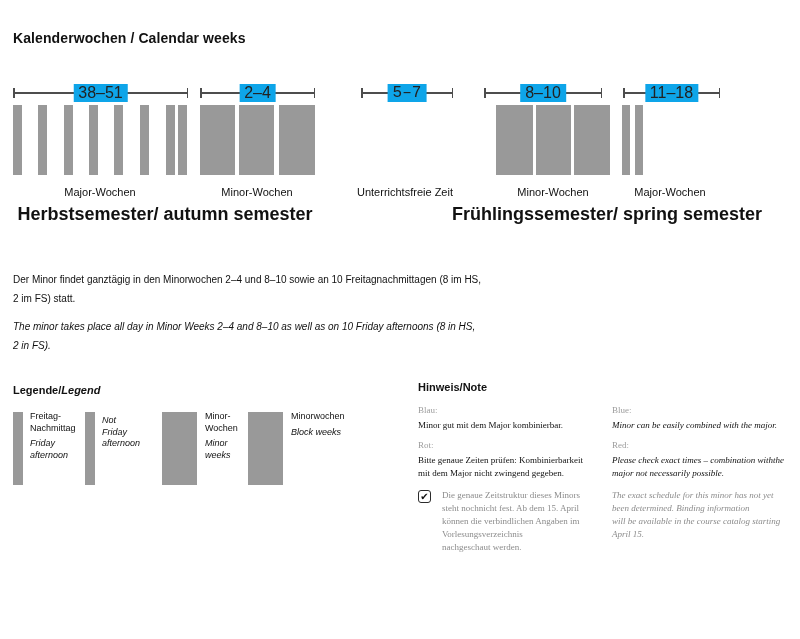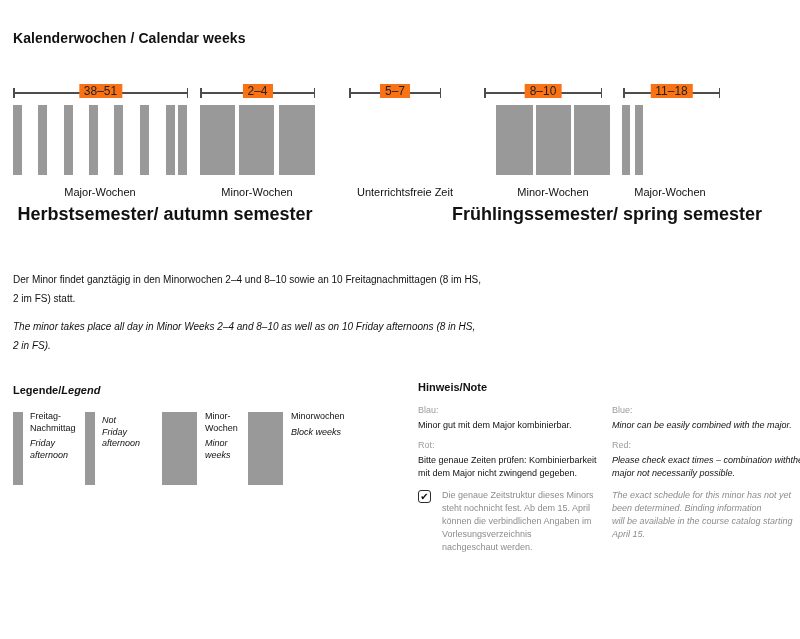--- a/index.html
+++ b/index.html
@@ -17,21 +17,21 @@
   #page-title{position:absolute;left:13px;top:30px;font-size:14px;font-weight:bold;letter-spacing:.1px;}
 
   
   #timeline{position:absolute;left:0;top:0;width:800px;height:240px;}
   .bracket{position:absolute;top:88px;height:10px;}
   .bracket .ln{position:absolute;left:0;right:0;top:4px;height:1.5px;background:var(--line);}
   .bracket .tick{position:absolute;top:0;width:1.5px;height:10px;background:var(--line);}
   .bracket .tick.l{left:0;}
   .bracket .tick.r{right:0;}
   .bracket .blabel{position:absolute;left:50%;top:-4px;transform:translateX(-50%);
-    background:#f97316;padding:0 5px;font-size:12px;color:#222;white-space:nowrap;}
+    background:#0ea5e9;padding:0 5px;font-size:16px;color:#222;white-space:nowrap;}
   .wbar{position:absolute;top:105px;height:70px;background:var(--bar);}
   .zlabel{position:absolute;top:186px;width:180px;text-align:center;font-size:11px;color:var(--text);white-space:nowrap;}
   .slabel{position:absolute;top:204px;width:320px;text-align:center;font-size:18px;font-weight:bold;white-space:nowrap;}
 
   
   .para{position:absolute;left:13px;width:780px;font-size:10px;line-height:19px;white-space:pre-line;}
   #para-de{top:270px;}
   #para-en{top:317px;font-style:italic;}
 
   
@@ -39,21 +39,21 @@
   #legend-title .it{font-style:italic;}
   #legend-items{position:absolute;left:0;top:0;width:420px;height:639px;}
   .lbar{position:absolute;top:412px;height:73px;background:var(--bar);}
   .ltext{position:absolute;top:411px;width:62px;font-size:9px;line-height:11.5px;}
   .ltext .lde{white-space:pre-line;color:var(--text);}
   .ltext .len{white-space:pre-line;font-style:italic;margin-top:4px;color:var(--text);}
 
   
   #note-title{position:absolute;left:418px;top:381px;font-size:11px;font-weight:bold;}
   #note-title .it{}
-  .note-col{position:absolute;top:404px;width:195px;font-size:9px;line-height:13px;}
+  .note-col{position:absolute;top:404px;width:195px;font-size:9px;line-height:13px;font-family:Liberation Serif, serif;}
   #note-de{left:418px;}
   #note-en{left:612px;}
   .clabel{color:var(--muted-label);}
   .ntext{margin-top:2px;color:var(--text);white-space:pre-line;}
   .ntext.it{font-style:italic;}
   .gap{margin-top:7px;}
   .gray-it{margin-top:9px;color:var(--muted-text);font-style:italic;white-space:pre-line;}
   .cbrow{display:flex;margin-top:9px;}
   .cb{flex:0 0 auto;width:11px;height:11px;border:1.5px solid #2b2b2b;border-radius:3px;
       margin-top:1px;font-size:10px;line-height:11px;text-align:center;color:#111;cursor:pointer;}
@@ -72,21 +72,21 @@
         <i class="ln"></i>
         <i class="tick r"></i>
         <span class="blabel">38–51</span>
       </div>
       <div class="bracket" style="left: 200px; width: 115px;">
         <i class="tick l"></i>
         <i class="ln"></i>
         <i class="tick r"></i>
         <span class="blabel">2–4</span>
       </div>
-      <div class="bracket" style="left: 349px; width: 92px;">
+      <div class="bracket" style="left: 361px; width: 92px; font-family: Liberation Mono, monospace;">
         <i class="tick l"></i>
         <i class="ln"></i>
         <i class="tick r"></i>
         <span class="blabel">5–7</span>
       </div>
       <div class="bracket" style="left: 468px; width: 118px; margin-left: 16px;">
         <i class="tick l"></i>
         <i class="ln"></i>
         <i class="tick r"></i>
         <span class="blabel">8–10</span>

